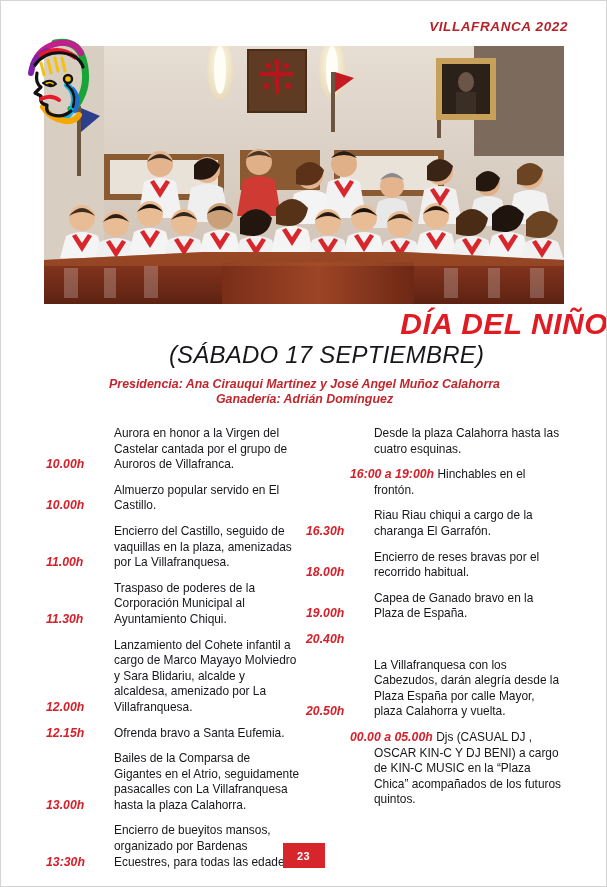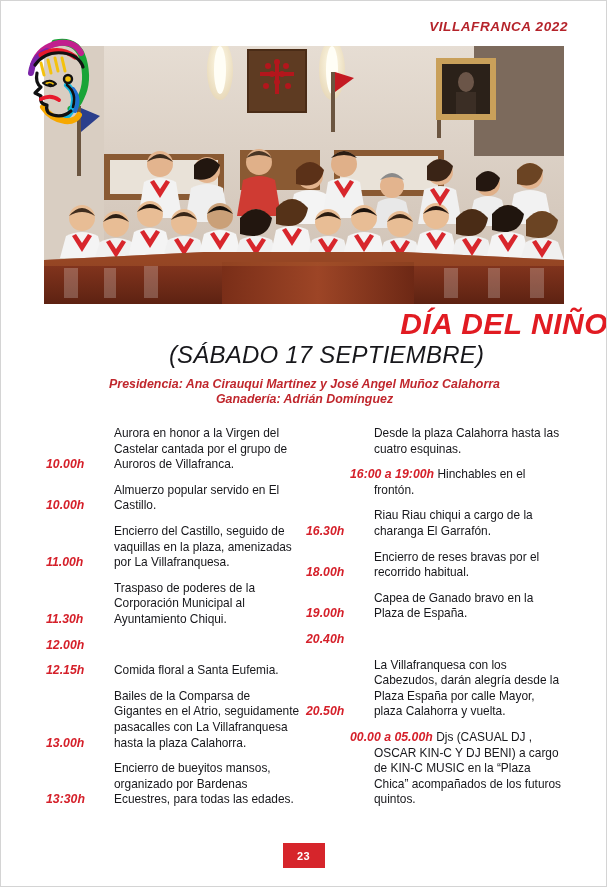--- a/index.html
+++ b/index.html
@@ -439,24 +439,25 @@
     <div class="entry">
       <div class="time">11.00h</div>
       <div class="desc">Encierro del Castillo, seguido de vaquillas en la plaza, amenizadas por  La Villafranquesa.</div>
     </div>
     <div class="entry">
       <div class="time">11.30h</div>
       <div class="desc">Traspaso de poderes de la Corporación Municipal al Ayuntamiento Chiqui.</div>
     </div>
     <div class="entry">
       <div class="time">12.00h</div>
+      <div class="desc">Lanzamiento del Cohete infantil  a cargo de Marco Mayayo Molviedro y Sara Blidariu, alcalde y alcaldesa, amenizado por La Villafranquesa.</div>
     </div>
     <div class="entry">
       <div class="time">12.15h</div>
-      <div class="desc">Comida floral a Santa Eufemia.</div>
+      <div class="desc">Ofrenda bravo a Santa Eufemia.</div>
     </div>
     <div class="entry">
       <div class="time">13.00h</div>
       <div class="desc">Bailes de la Comparsa de Gigantes en el Atrio, seguidamente pasacalles con La Villafranquesa hasta la plaza Calahorra.</div>
     </div>
     <div class="entry">
       <div class="time">13:30h</div>
       <div class="desc">Encierro de bueyitos mansos, organizado por Bardenas Ecuestres, para todas las edades.</div>
     </div>
   </div>

